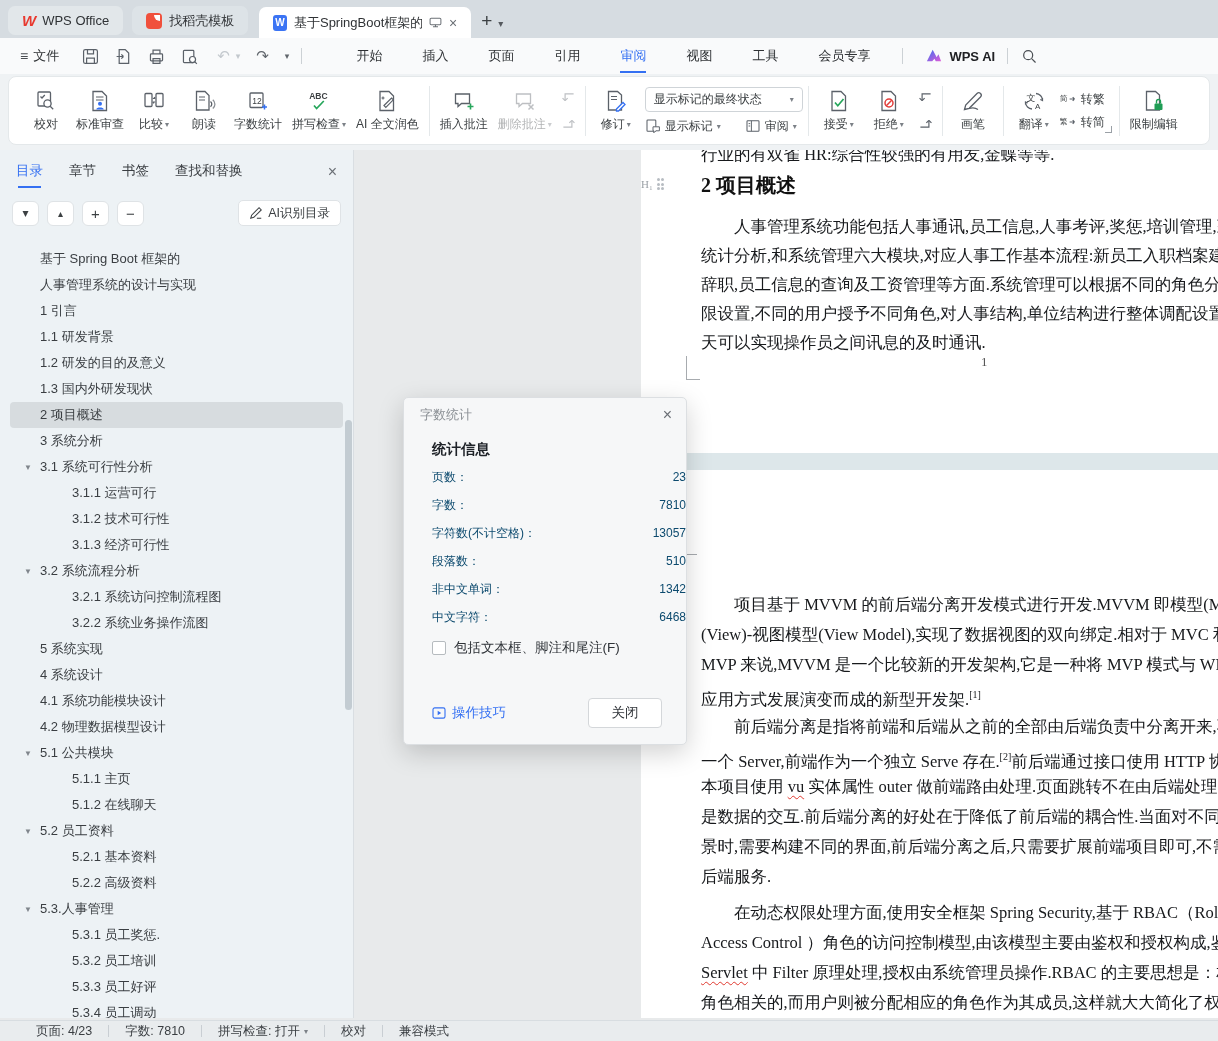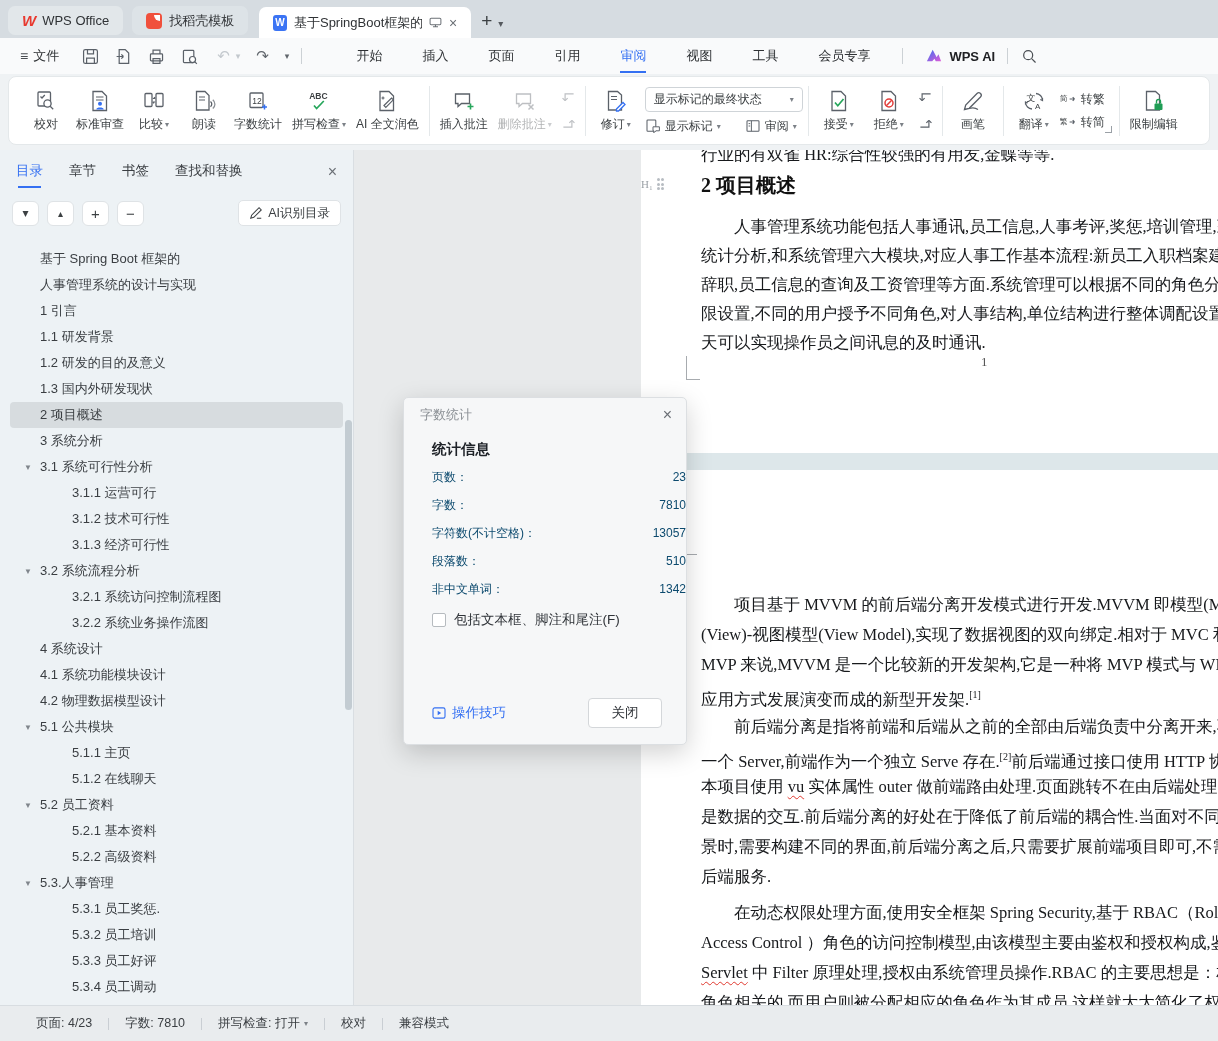--- a/index.html
+++ b/index.html
@@ -106,21 +106,21 @@
   .dlg-rows { margin-left:28px; }
   .dlg-row { height:28px; display:flex; align-items:center; font-size:12px; color:#0c4a6e;justify-content:space-between; }
   .dlg-row .val { margin-left:8px; }
   .dlg-check { display:flex; align-items:center; gap:8px; margin:8px 0 0 28px; font-size:13.5px; color:#2f3338; }
   .cbox { width:14px; height:14px; background:#fff; border:1px solid #b6bbbf; border-radius:2px; }
   .dlg-foot { position:absolute; left:28px; right:24px; bottom:16px; display:flex; align-items:center; }
   .tips { display:flex; align-items:center; gap:6px; color:#3470f2; font-size:13.5px; }
   .closebtn { margin-left:auto; width:74px; height:30px; background:#fff; border:1px solid #d4d7da; border-radius:4px; font-size:13.5px; color:#2f3338; display:flex; align-items:center; justify-content:center; }
 
   
-  .statusbar { position:absolute; left:0; right:0; bottom:0; height:36px; background:#e9ecee; border-top:1px solid #d8dde1; display:flex; align-items:center; font-size:12.5px; color:#3a3e42; padding-left:36px; z-index:60; }
+  .statusbar { position:absolute; left:0; right:0; bottom:0; height:21px; background:#e9ecee; border-top:1px solid #d8dde1; display:flex; align-items:center; font-size:12.5px; color:#3a3e42; padding-left:36px; z-index:60; }
   .st-item { display:flex; align-items:center; gap:4px; white-space:nowrap; }
   .st-div { width:1px; height:12px; background:#c9ced3; margin:0 16px; }
 </style>
 </head>
 <body>
 
 <div class="tabbar">
   <div class="tab gray">
     <span class="wlogo">W</span>
     <span class="tlabel">WPS Office</span>
@@ -506,20 +506,23 @@
         <span class="toc-arrow">▼</span>
         <span class="toc-t0">3.2 系统流程分析</span>
       </div>
       <div class="toc-row">
         <span class="toc-t1">3.2.1 系统访问控制流程图</span>
       </div>
       <div class="toc-row">
         <span class="toc-t1">3.2.2 系统业务操作流图</span>
       </div>
       <div class="toc-row">
+        <span class="toc-t0">5 系统实现</span>
+      </div>
+      <div class="toc-row">
         <span class="toc-t0">4 系统设计</span>
       </div>
       <div class="toc-row">
         <span class="toc-t0">4.1 系统功能模块设计</span>
       </div>
       <div class="toc-row">
         <span class="toc-t0">4.2 物理数据模型设计</span>
       </div>
       <div class="toc-row">
         <span class="toc-arrow">▼</span>
@@ -636,20 +639,24 @@
         <span class="val">13057</span>
       </div>
       <div class="dlg-row">
         <span>段落数：</span>
         <span class="val">510</span>
       </div>
       <div class="dlg-row">
         <span>非中文单词：</span>
         <span class="val">1342</span>
       </div>
+      <div class="dlg-row">
+        <span>中文字符：</span>
+        <span class="val">6468</span>
+      </div>
     </div>
   <div class="dlg-check">
     <span class="cbox"></span>
     <span>包括文本框、脚注和尾注(F)</span>
   </div>
   <div class="dlg-foot">
     <div class="tips">
       <svg width="14" height="12" viewBox="0 0 16 14">
           <rect x="1" y="1" width="14" height="12" rx="2" fill="none" stroke="#3470f2" stroke-width="1.3"></rect>
           <path d="M6.5 4.5l4 2.5-4 2.5z" fill="#3470f2"></path>

